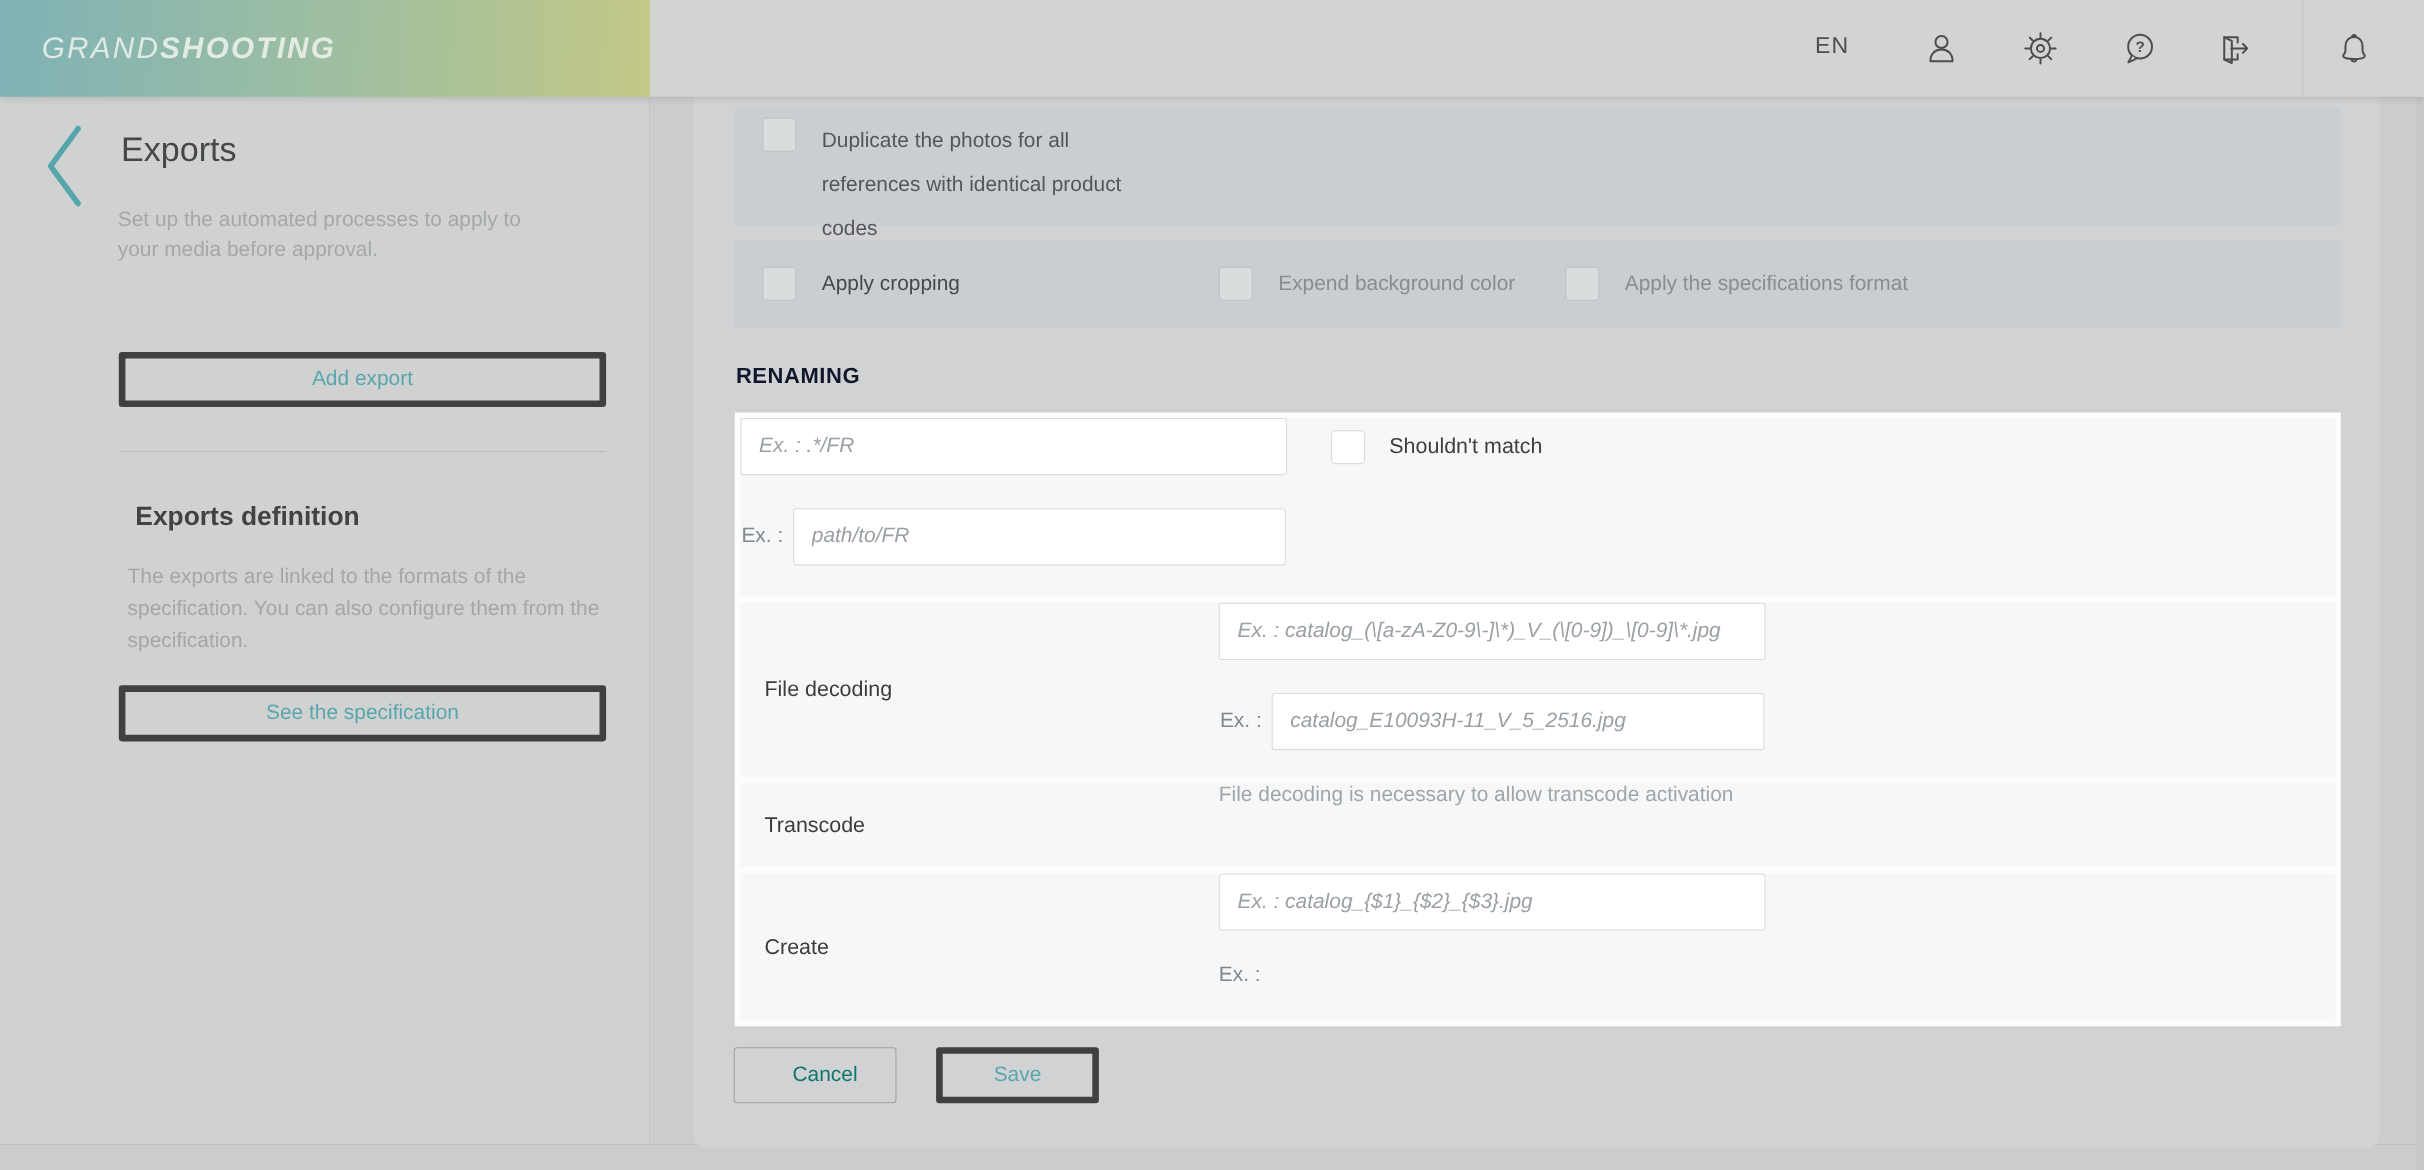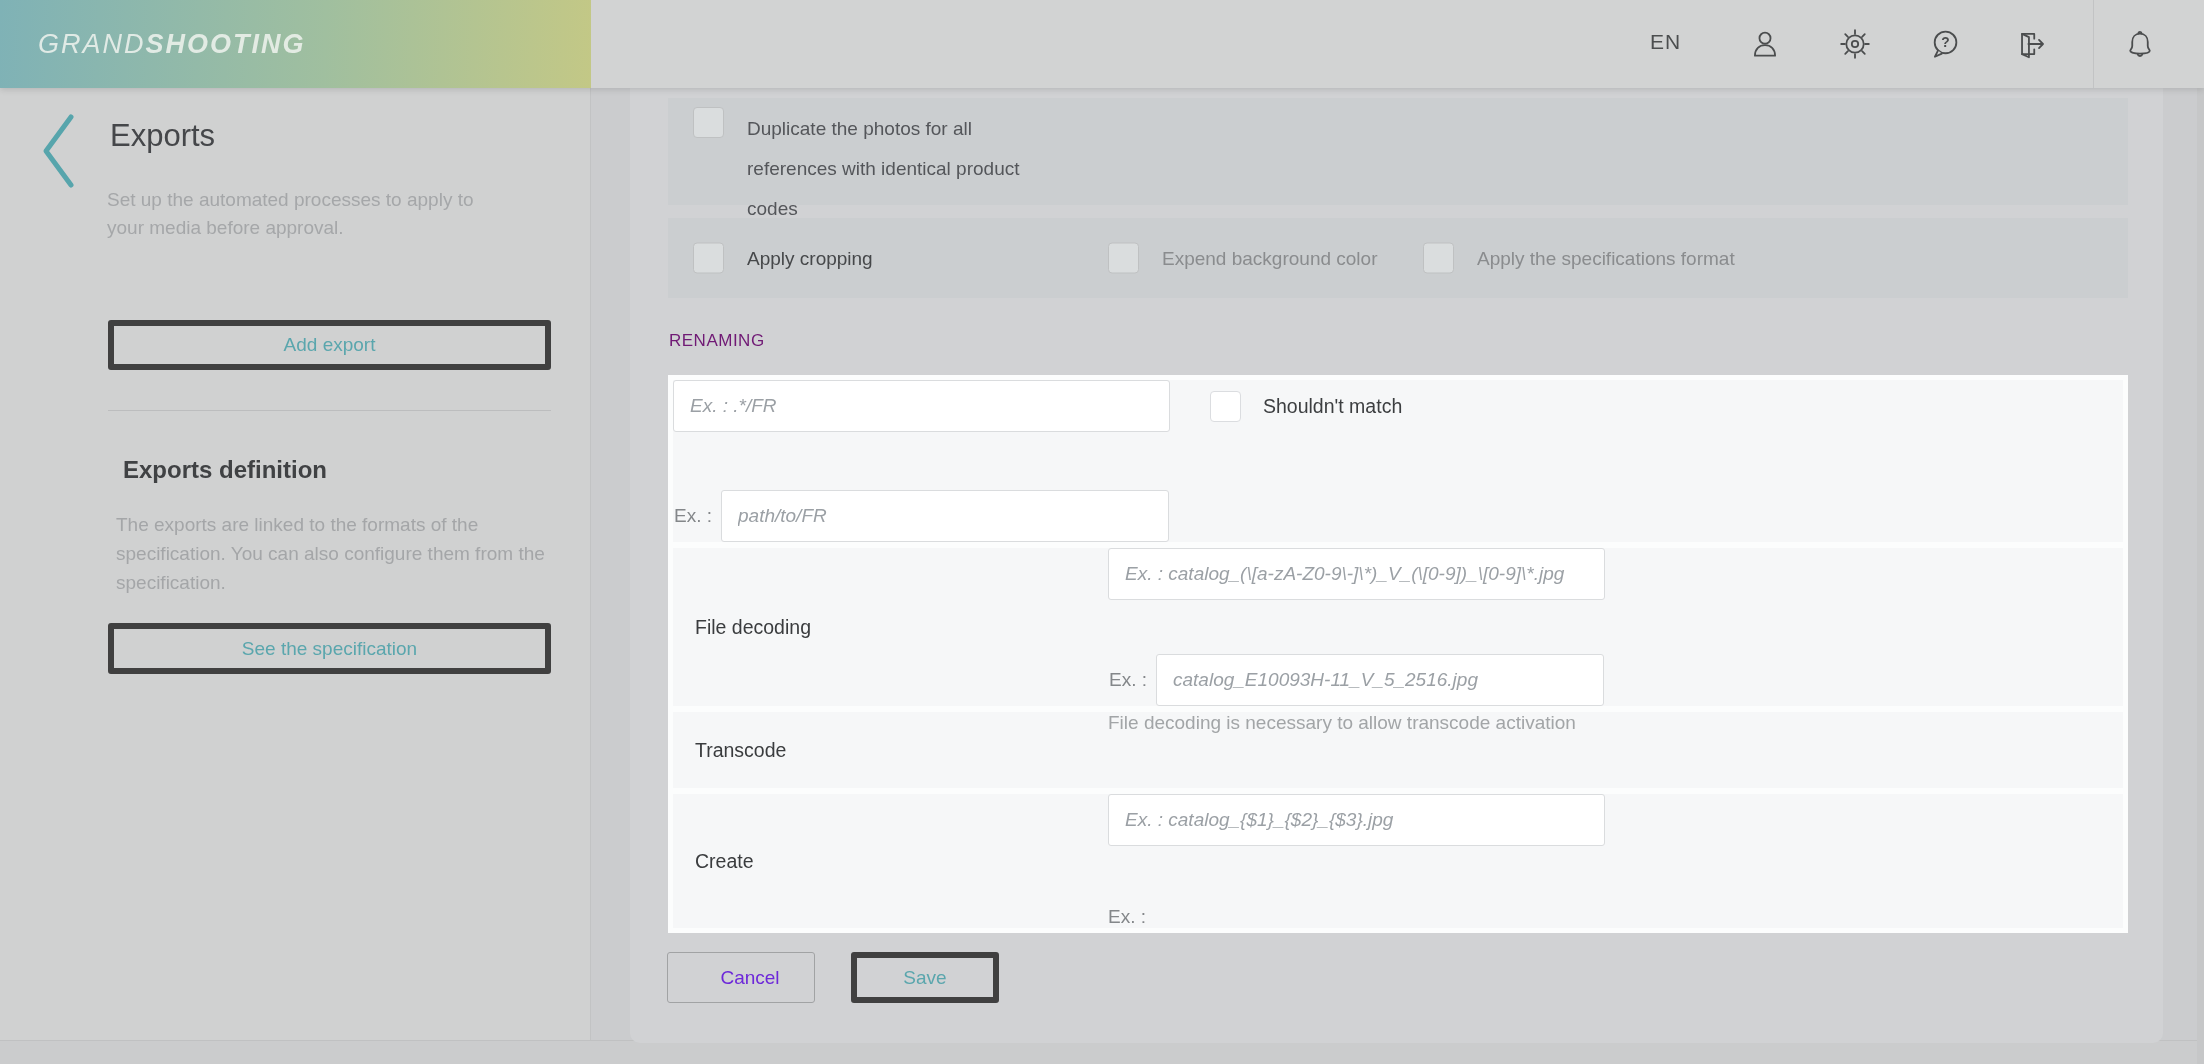--- a/index.html
+++ b/index.html
@@ -39,21 +39,21 @@
   .sidebar {
     position:absolute; left:0; top:88px; width:591px; height:952px;
     background:#d0d1d1; border-right:1px solid #c2c3c4; box-sizing:border-box; z-index:2;
   }
   .back-btn { position:absolute; left:36px; top:22px; width:44px; height:84px; background:none; border:none; padding:0; cursor:pointer; }
   .back-btn svg { width:40px; height:80px; fill:none; stroke:#57a5ac; stroke-width:5; stroke-linecap:round; stroke-linejoin:round; }
   .sb-title { position:absolute; left:106px; top:26px; margin:4px; font-size:31px; font-weight:400; color:#45474a; }
   .sb-desc  { position:absolute; left:107px; top:98px; margin:0; width:405px; font-size:19px; line-height:28px; color:#a5a7a9; }
   .btn { background:transparent; border-radius:3px; font-size:19px; font-family:inherit; cursor:pointer; }
   .btn-teal { border:6px solid #404040; color:#5aa6ad; }
-  .btn-gray { border:1px solid #a1a3a4; color:#6d28d9;padding-left:24px; }
+  .btn-gray { border:1px solid #a1a3a4; color:#0f766e;padding-left:24px; }
   .add-export { position:absolute; left:108px; top:232px; width:443px; height:50px; }
   .sb-divider { position:absolute; left:108px; top:322px; width:443px; height:1px; background:#bcbdbe; border:none; margin:0; }
   .sb-sub  { position:absolute; left:107px; top:352px; margin:16px; font-size:24px; font-weight:700; color:#404244; }
   .sb-desc2 { position:absolute; left:108px; top:414px; margin:8px; width:465px; font-size:19px; line-height:29px; color:#a4a6a8; }
   .see-spec { position:absolute; left:108px; top:535px; width:443px; height:51px; }
 
   
   .card {
     position:absolute; left:630px; top:88px; width:1533px; height:955px;
     background:#d1d2d4; border-radius:0 0 10px 10px; z-index:1;
@@ -65,34 +65,34 @@
   .g1 { left:25px; } .g2 { left:440px; } .g3 { left:755px; }
   .cb { display:inline-block; width:31px; height:31px; border-radius:4px; box-sizing:border-box; cursor:pointer; flex-shrink:0; }
   .cb-gray  { background:rgba(255,255,255,0.30); border:1px solid #bfc1c2; }
   .cb-white { background:#ffffff; border:1px solid #dbdde0; }
   .opt-label { margin-left:23px; font-size:19px; cursor:default; }
   .opt-label.wrap { max-width:276px; line-height:40px; margin-top:2px; }
   .lbl-mid   { color:#54565a; }
   .lbl-dark  { color:#46484a; }
   .lbl-light { color:#8a8c8e; }
 
-  .renaming-title { position:absolute; left:39px; top:243px; margin:0; font-size:17px; font-weight:400; letter-spacing:0.5px; color:#701a75; }
+  .renaming-title { position:absolute; left:39px; top:243px; margin:0; font-size:20px; font-weight:700; letter-spacing:0.5px; color:#0f172a; }
 
   .panel {
     position:absolute; left:38px; top:287px; width:1460px; height:558px;
     background:#fcfdfd; box-sizing:border-box; padding:5px;
     display:flex; flex-direction:column; gap:6px;
   }
   .prow { background:#f6f7f8; display:flex; }
   .r-filter   { height:162px; }
   .r-decoding { height:158px; }
   .r-transcode{ height:76px;  }
   .r-create   { height:134px; }
   .row-label { width:435px; box-sizing:border-box; padding-left:22px; display:flex; align-items:center; font-size:19.5px; color:#3a3c3e; flex-shrink:0; }
-  .row-content { display:flex; flex-direction:column; justify-content:space-between; gap:1px; }
+  .row-content { display:flex; flex-direction:column; justify-content:flex-start; gap:30px; }
   .line { display:flex; align-items:center; }
   .field { height:52px; border:1px solid #dadcde; border-radius:3px; background:#fff; padding:0 16px; font-size:19px; color:#55585a; box-sizing:border-box; font-family:inherit; }
   .field::placeholder { font-style:italic; color:#9ba0a5; opacity:1; }
   .f-pattern { width:497px; }
   .f-example { width:448px; }
   .ex-label { width:39px; text-align:right; margin-right:9px; font-size:19px; color:#84878a; flex-shrink:0; }
   .ex-label.left { width:auto; text-align:left; margin:0; }
   .match-cb { margin-left:40px; }
   .match-label { margin-left:22px; font-size:19.5px; color:#3c3e40; }
   .note { font-size:19px; color:#a2a5a7; }

